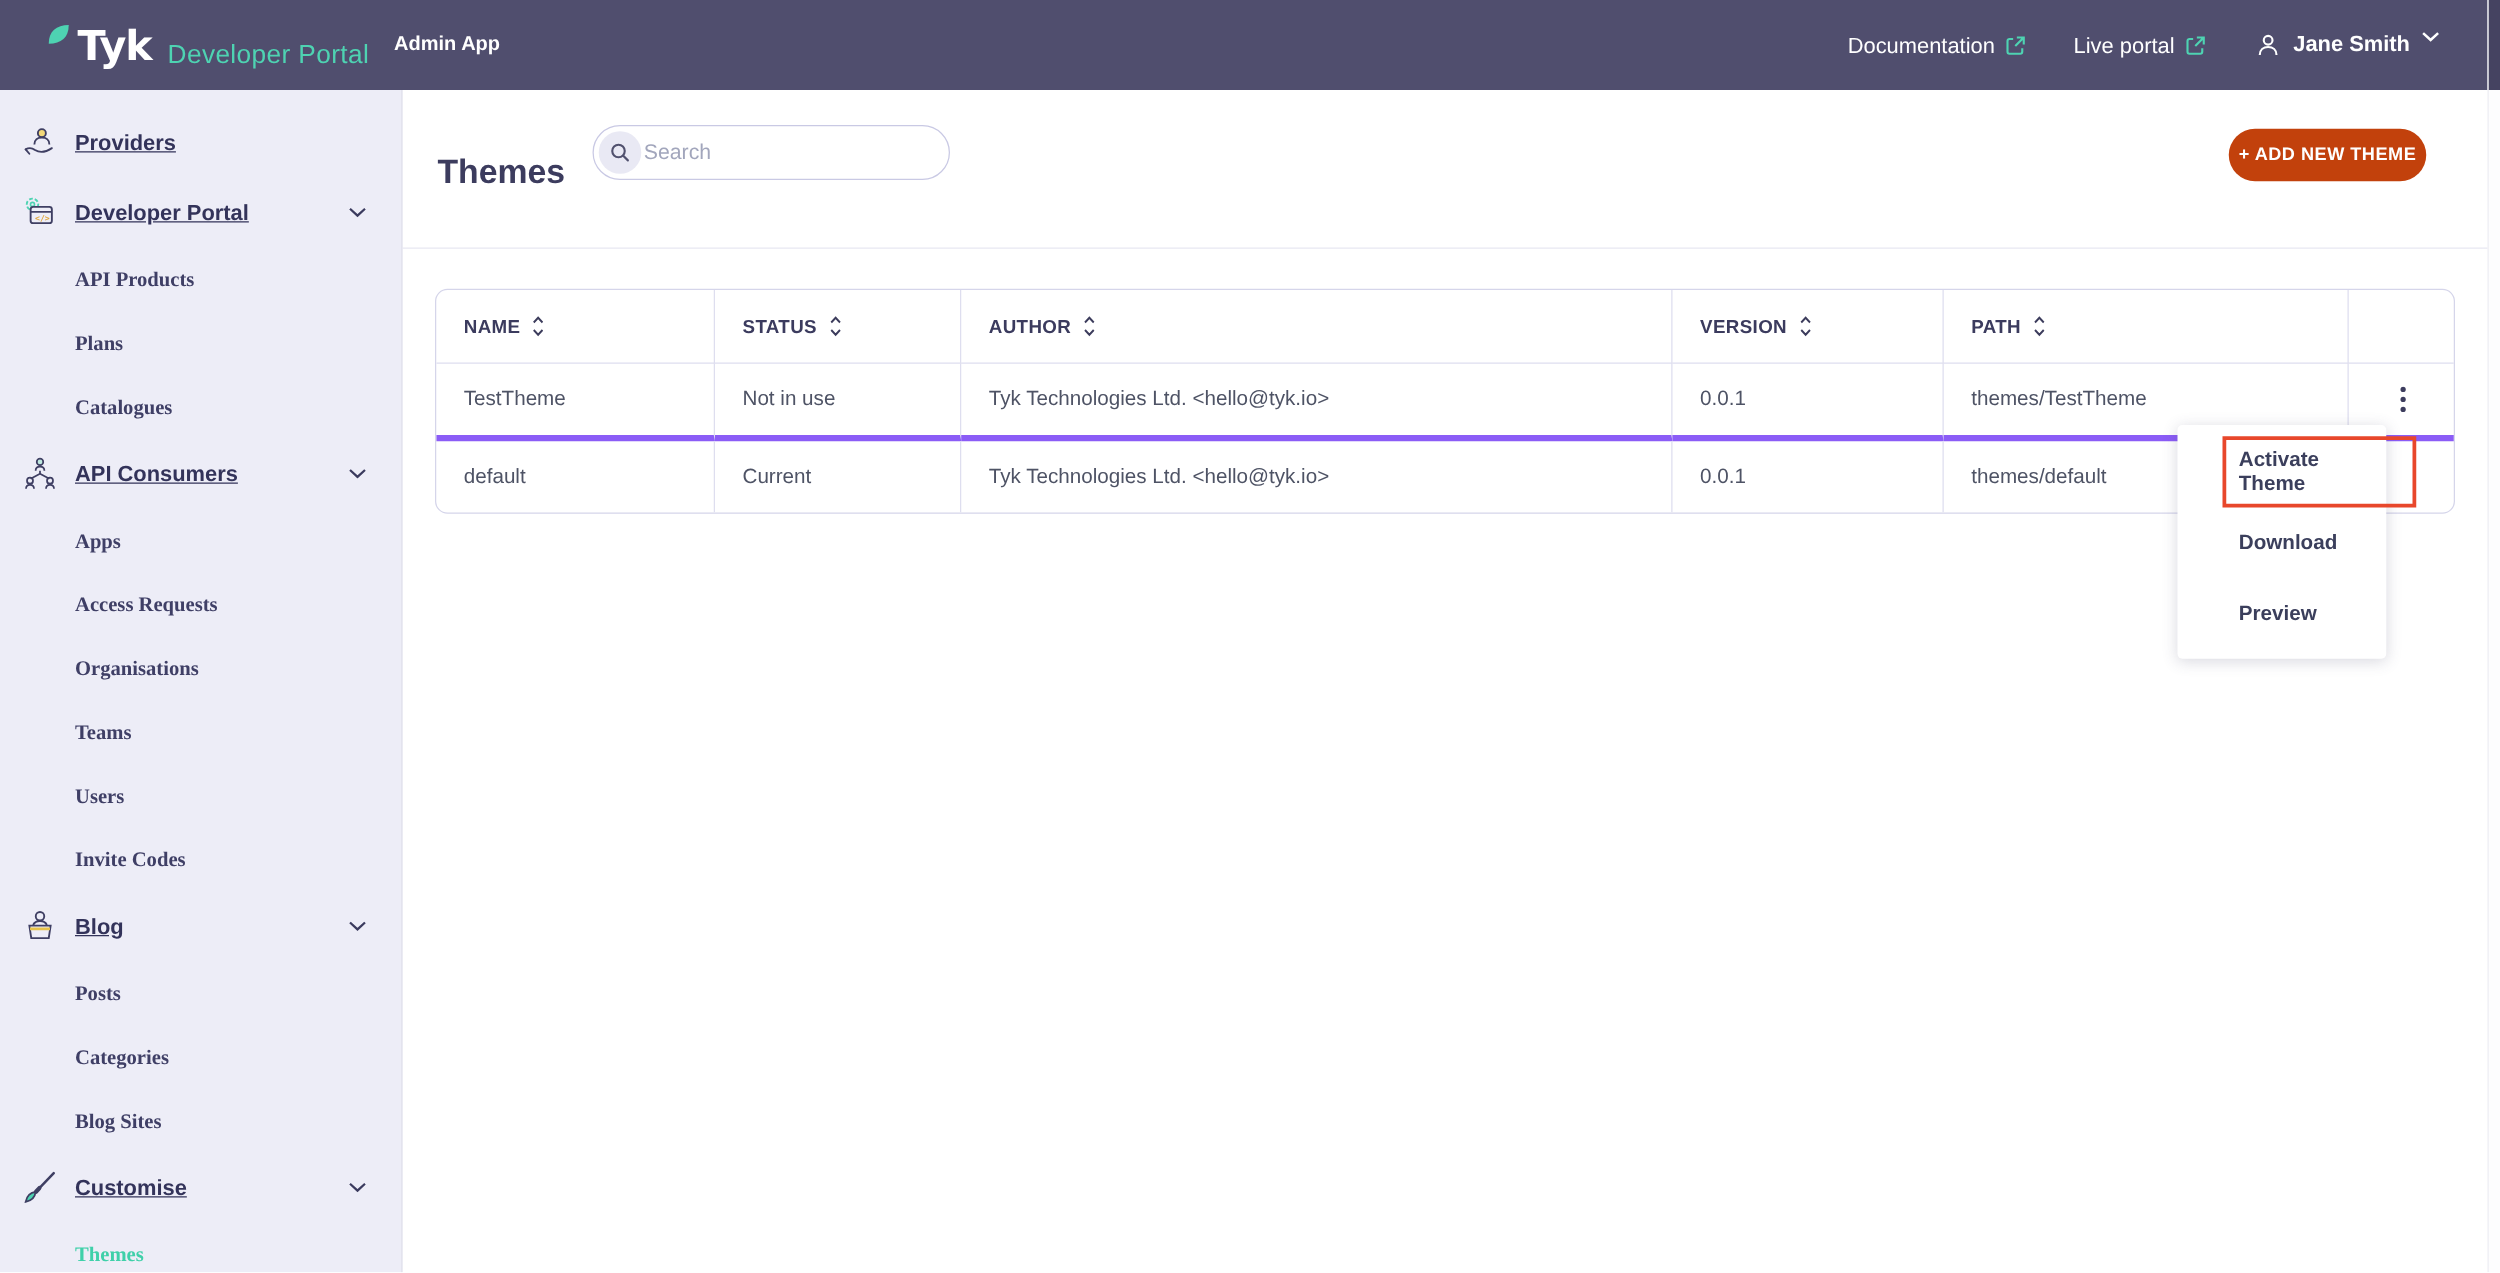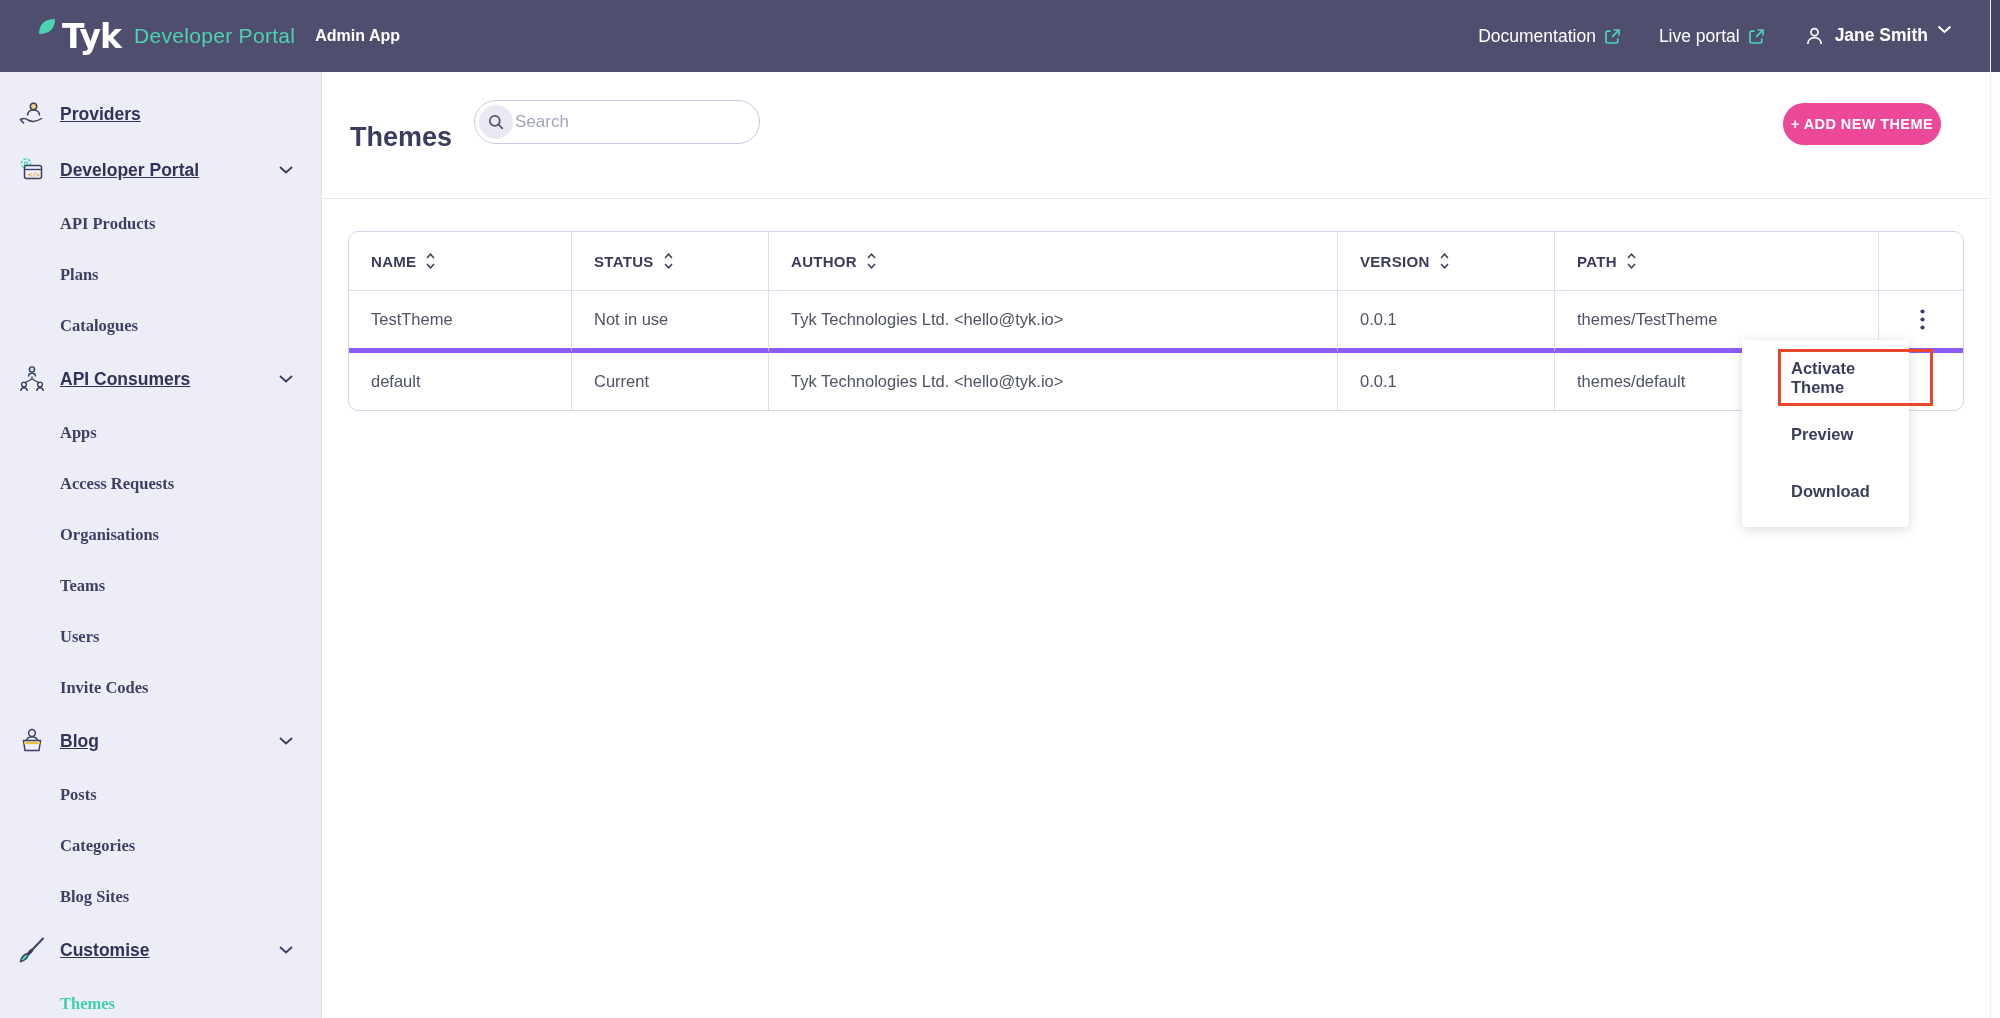--- a/index.html
+++ b/index.html
@@ -2,21 +2,21 @@
 <html><head>
 <meta charset="utf-8">
 <style>
   html,body{margin:0;padding:0;background:#fff;}
   .app{position:relative;width:2000px;height:1018px;overflow:hidden;background:#ffffff;
        font-family:"Liberation Sans","DejaVu Sans",sans-serif;color:#3c3c5e;}
 
   
   .topbar{position:absolute;left:0;top:0;width:2000px;height:72px;background:#504e6e;
           display:flex;align-items:center;z-index:10;}
-  .logo{display:flex;align-items:center;margin-left:38px;}
+  .logo{display:flex;align-items:flex-end;margin-left:38px;}
   .logo-leaf{margin-right:3px;margin-bottom:16px;}
   .logo-word{color:#ffffff;font-size:33px;font-weight:700;letter-spacing:-1px;font-family:"DejaVu Sans","Liberation Sans",sans-serif;}
   .logo-product{color:#4ed3b2;font-size:21px;font-weight:400;margin-left:13px;letter-spacing:.3px;}
   .app-label{color:#ffffff;font-size:16px;font-weight:600;margin-left:20px;}
   .topbar-right{margin-left:auto;margin-right:48px;display:flex;align-items:center;gap:38px;}
   .top-link{display:flex;align-items:center;gap:8px;color:#ffffff;font-size:17.5px;cursor:pointer;}
   .user-chip{display:flex;align-items:flex-start;gap:9px;color:#ffffff;font-size:17.5px;font-weight:600;cursor:pointer;}
 
   
   .scroll-strip{position:absolute;right:0;top:0;width:9px;height:1018px;background:#fdfdfe;border-left:1px solid #ededf3;z-index:11;}
@@ -37,21 +37,21 @@
   
   .page-title{position:absolute;left:350px;top:104px;font-size:27px;font-weight:700;color:#3c3c5e;z-index:3;}
   .search-pill{position:absolute;left:474px;top:100px;width:286px;height:44px;border:1.5px solid #c9c9e4;
                border-radius:23px;background:#fff;display:flex;align-items:center;box-sizing:border-box;z-index:3;}
   .search-circle{width:34px;height:34px;border-radius:50%;background:#e9e9f4;margin-left:4px;
                  display:flex;align-items:center;justify-content:center;flex:0 0 34px;}
   .search-input{border:none;outline:none;background:transparent;width:210px;
                 font-size:17px;color:#b91c1c;font-family:inherit;}
   .search-input::placeholder{color:#a2a6bc;}
   .add-btn{position:absolute;left:1783px;top:103px;width:158px;height:42px;border:none;border-radius:21px;
-           background:#ec4899;color:#ffffff;font-size:14.5px;font-weight:700;letter-spacing:.4px;
+           background:#c2410c;color:#ffffff;font-size:14.5px;font-weight:700;letter-spacing:.4px;
            display:flex;align-items:center;justify-content:center;cursor:pointer;font-family:inherit;z-index:3;}
   .head-divider{position:absolute;left:322px;top:198px;width:1678px;height:1px;background:#e8e8f2;z-index:2;}
 
   
   .table-wrap{position:absolute;left:348px;top:231px;width:1616px;border:1px solid #d5d5ea;border-radius:10px;
               overflow:hidden;box-sizing:border-box;background:#fff;z-index:2;}
   table.themes{border-collapse:separate;border-spacing:0;table-layout:fixed;width:100%;}
   table.themes th, table.themes td{padding:0 0 0 22px;text-align:left;vertical-align:middle;
               border-right:1px solid #dedeef;overflow:hidden;white-space:nowrap;}
   table.themes th:last-child, table.themes td:last-child{border-right:none;}
@@ -347,18 +347,18 @@
           <td>0.0.1</td>
           <td>themes/default</td>
           <td class="cell-actions"></td>
         </tr>
       </tbody>
     </table>
   </div>
 
   <div class="context-menu">
     <div class="menu-item">Activate Theme</div>
+    <div class="menu-item">Download</div>
     <div class="menu-item">Preview</div>
-    <div class="menu-item">Download</div>
     <div class="red-annotation"></div>
   </div>
 
 </div>
 
 </body></html>

